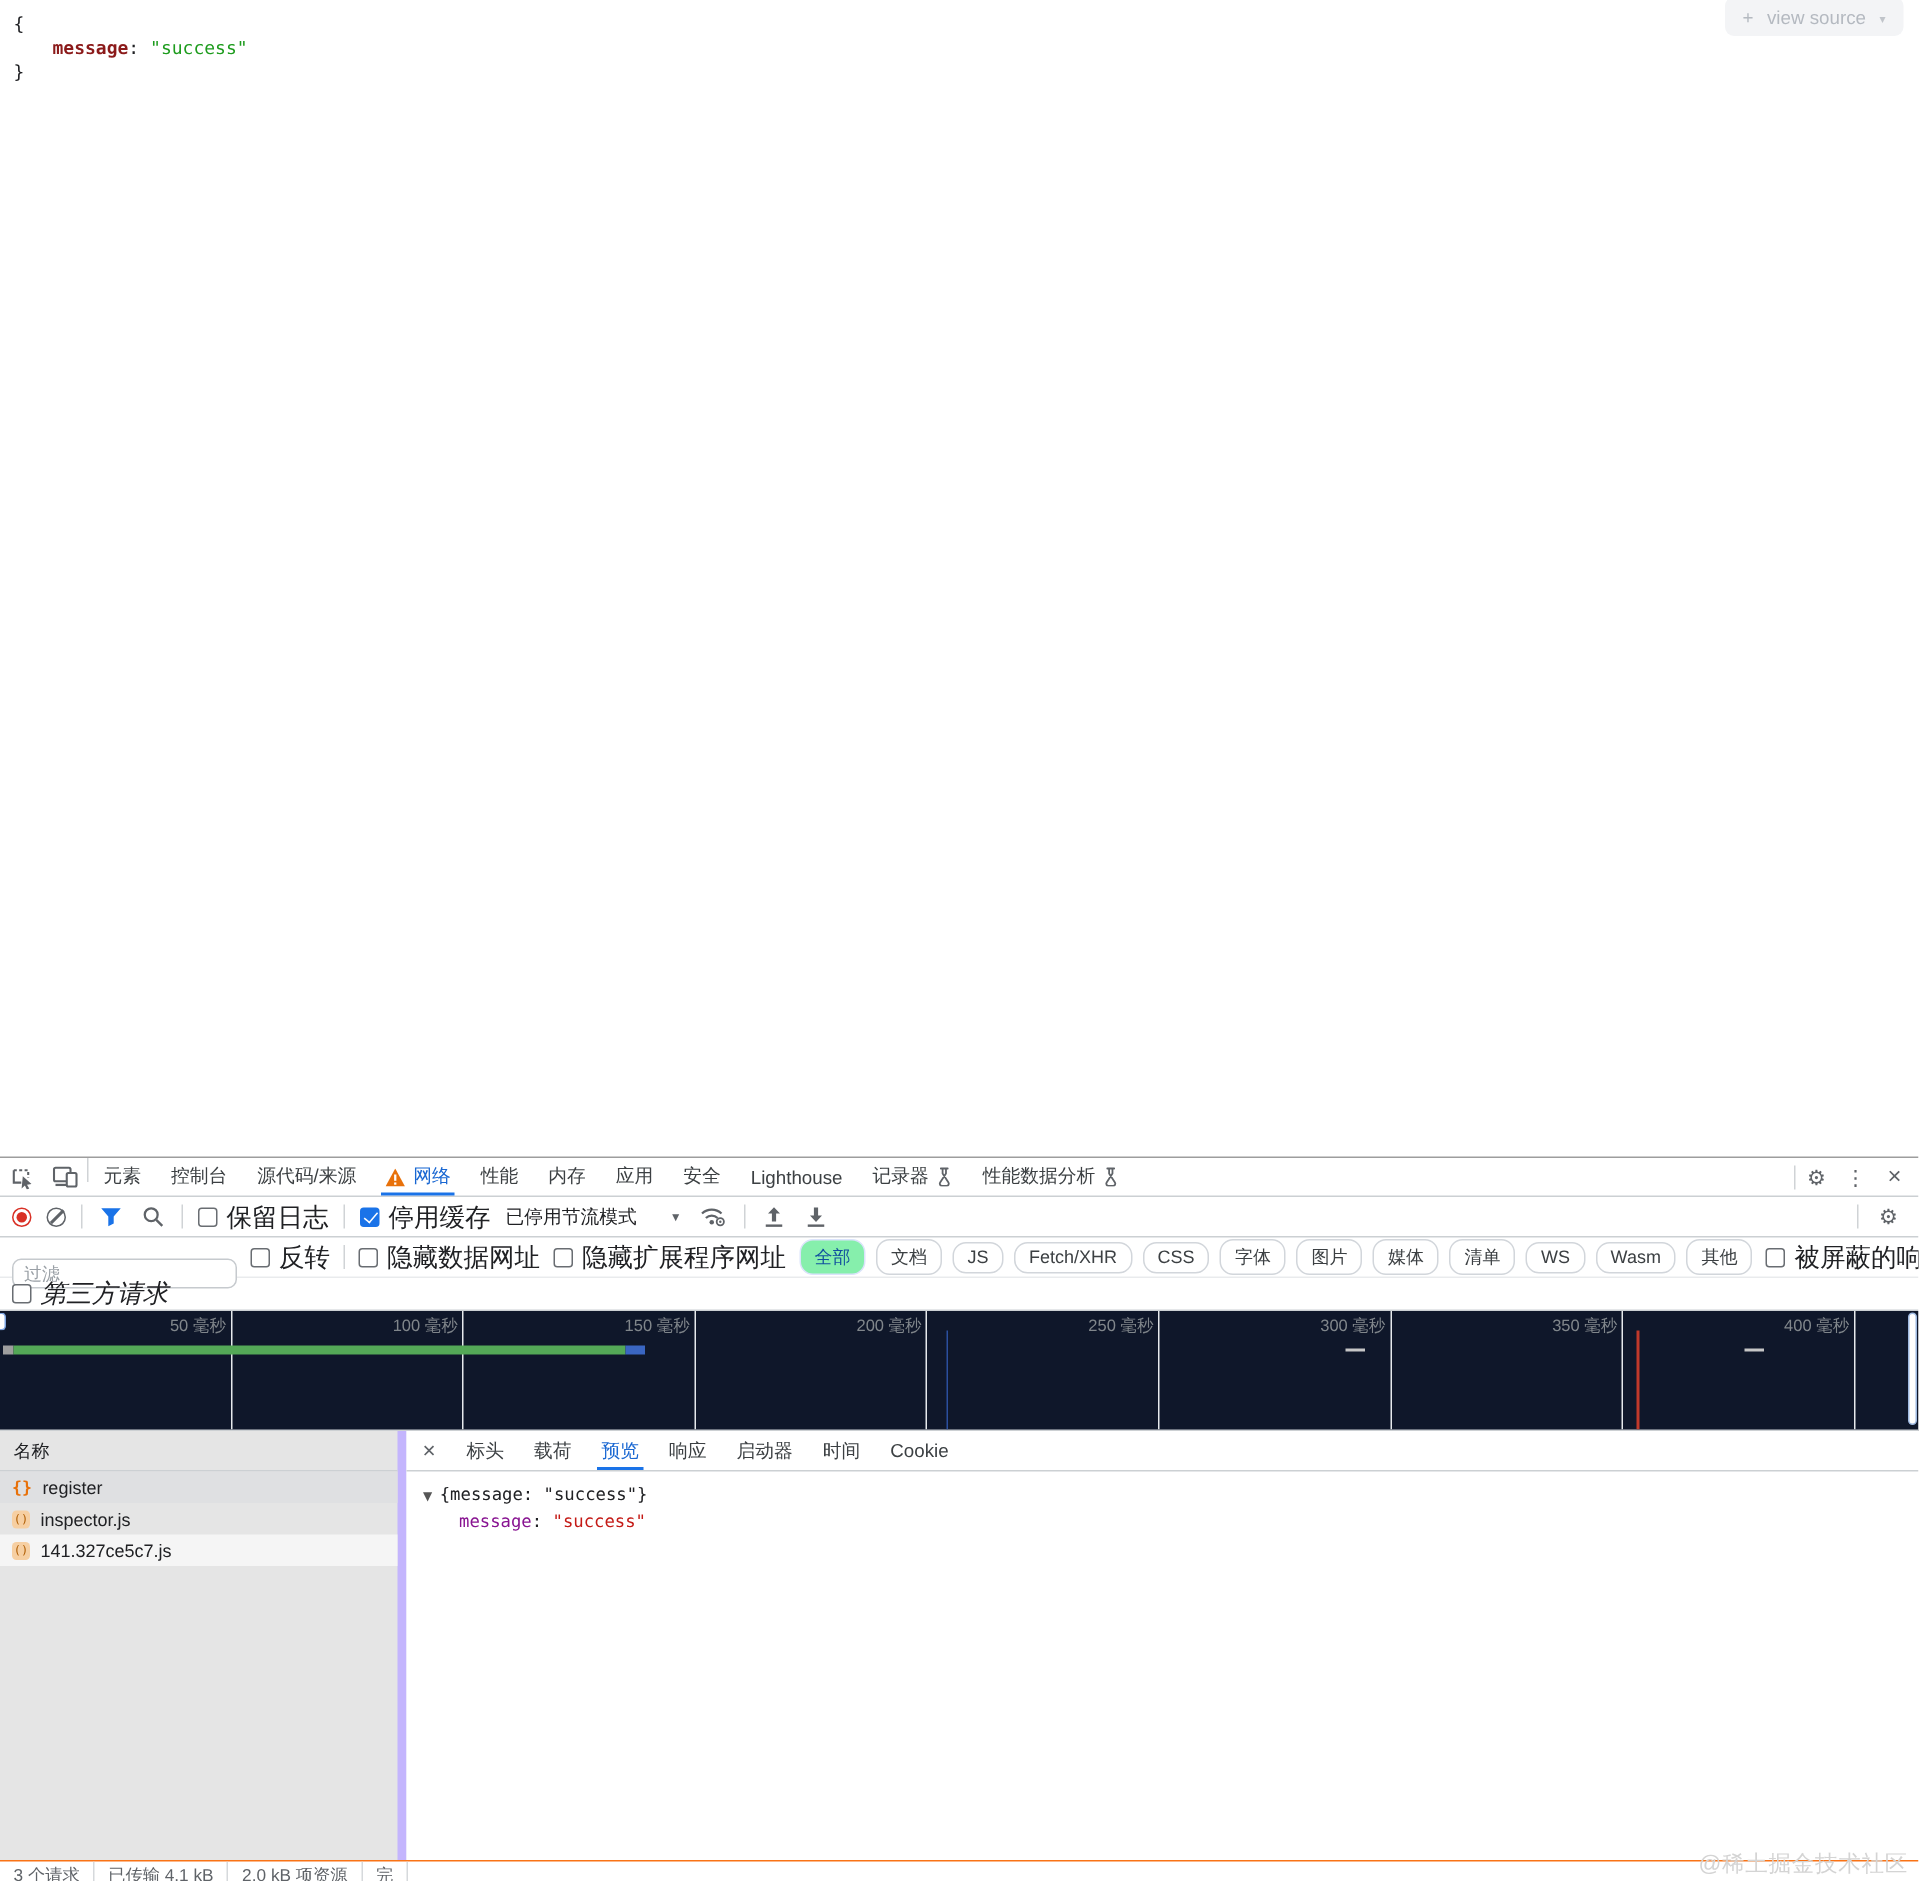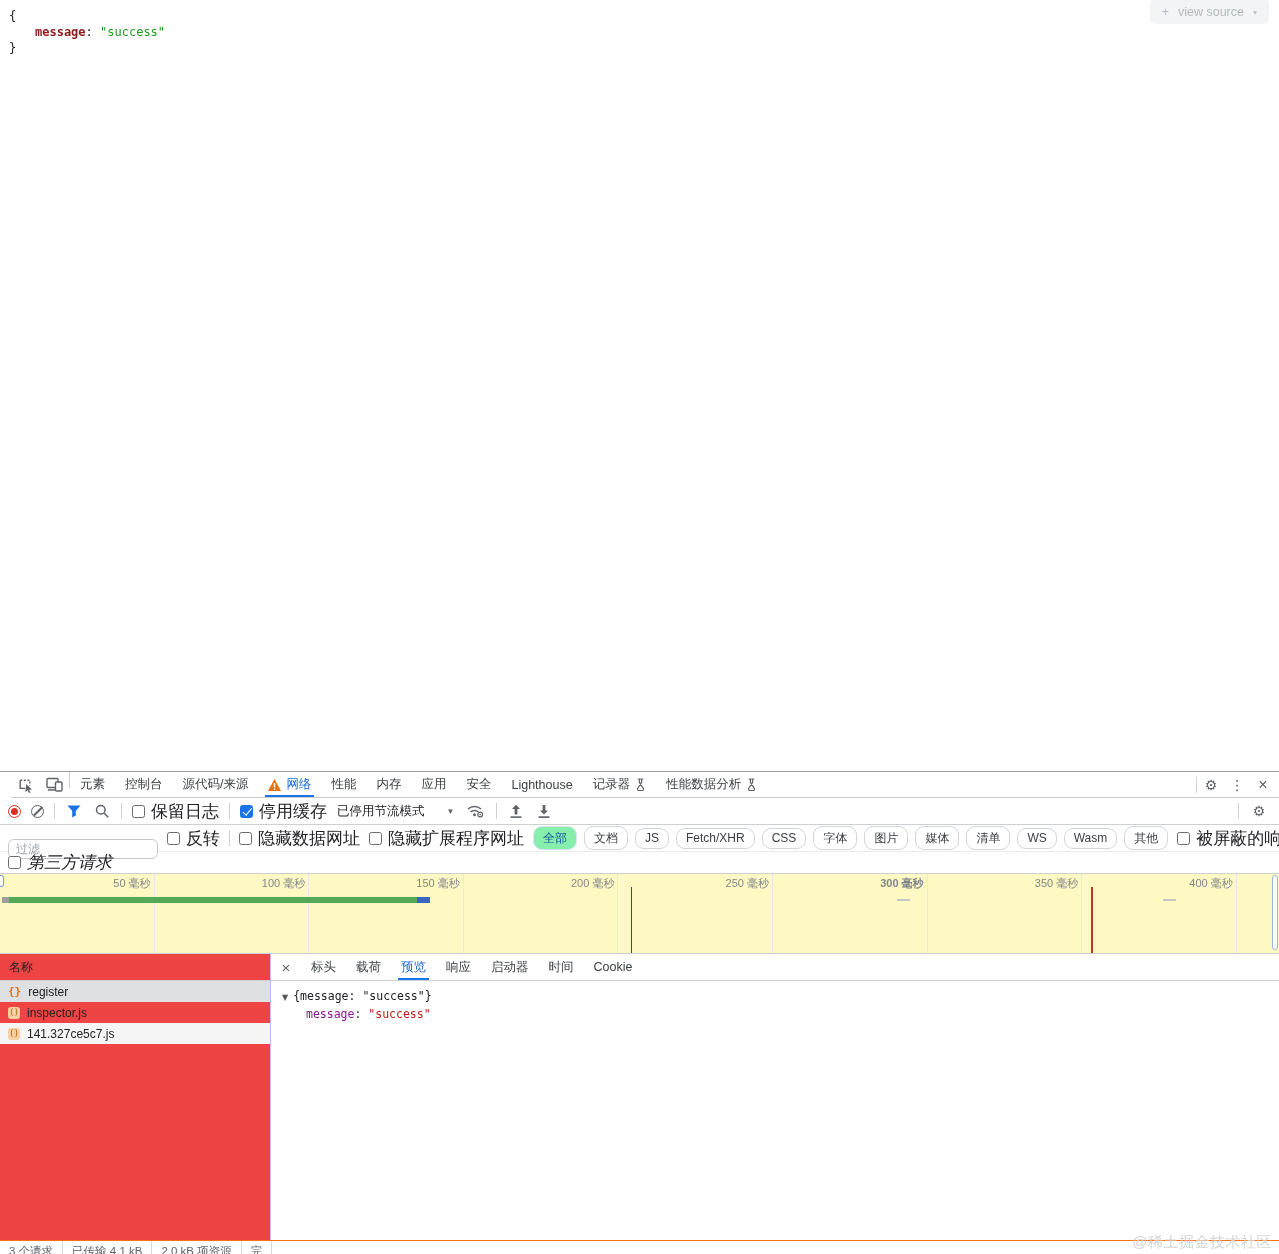--- a/index.html
+++ b/index.html
@@ -21,21 +21,21 @@
     color:#b4b9c0; font-size:12.5px; }
   .vs-caret { font-size:8px; color:#c0c4ca; }
 
   
   .devtools { position:absolute; top:771px; left:0; width:1279px; height:483px;
     border-top:1px solid #9d9d9d; background:#fff; display:flex; flex-direction:column; font-size:12px; }
 
   .vsep { width:1px; height:16px; background:#d0d3d6; flex:0 0 1px; }
 
   
-  .tabbar { height:26px; flex:0 0 26px; display:flex; align-items:stretch; border-bottom:1px solid #ccd0d3;margin-left:11px; }
+  .tabbar { height:26px; flex:0 0 26px; display:flex; align-items:stretch; border-bottom:1px solid #ccd0d3; }
   .tabbar-icons { display:flex; align-items:center; padding:0 3px; gap:4px; }
   .icon-btn { width:24px; height:22px; display:flex; align-items:center; justify-content:center; color:#5f6368; }
   .tab { display:flex; align-items:center; gap:5px; padding:0 10px; font-size:12.5px; color:#3c4043; position:relative; cursor:default; }
   .tab.active { color:#1967d2; }
   .tab.active::after { content:""; position:absolute; left:7px; right:7px; bottom:0; height:2.5px; background:#1a73e8; }
   .tabbar-right { margin-left:auto; display:flex; align-items:center; gap:2px; padding-right:4px; }
   .txt-icon { font-size:14px; color:#5f6368; line-height:1; }
 
   
   .net-toolbar { height:27px; flex:0 0 27px; display:flex; align-items:center; border-bottom:1px solid #ccd0d3;
@@ -60,32 +60,32 @@
     padding:0 8px; gap:9px; }
   .filter-input { width:150px; height:20px; border:1px solid #c6cace; border-radius:6px; padding:0 7px;
     font-size:12px; font-family:"Liberation Sans",sans-serif; color:#202124; outline:none;margin-top:22px; }
   .filter-input::placeholder { color:#9aa0a6; }
   .pills { display:flex; align-items:center; gap:7px; }
   .pill { padding:2.5px 9px; border:1px solid #d2d6db; border-radius:9px; font-size:12px; color:#3c4043; white-space:nowrap; }
   .pill.active { background:#86efac; border-color:#dbe3fb; color:#12509e; }
   .filter-row2 { height:22px; flex:0 0 22px; display:flex; align-items:center; border-bottom:1px solid #ccd0d3; padding:0 8px;font-style:italic; }
 
   
-  .overview { position:relative; height:80px; flex:0 0 80px; border-bottom:1px solid #ccd0d3; overflow:hidden; background:#fef9c3; }
+  .overview { position:relative; height:80px; flex:0 0 80px; border-bottom:1px solid #ccd0d3; overflow:hidden; background:#0f172a; }
   .ov-seg { position:absolute; top:0; bottom:0; border-right:1px solid #e6e9ec; }
   .ov-label { position:absolute; top:2px; right:3px; font-size:11px; color:#80868b; white-space:nowrap; }
   .ov-bar { position:absolute; top:23px; height:6px; }
   .ov-vline { position:absolute; top:13px; bottom:0; width:1.5px; }
   .ov-mark { position:absolute; top:25px; height:2px; width:13px; background:#c6c6c6; }
   .ov-handle-left { position:absolute; left:0; top:1px; width:4px; height:12px; border:1.5px solid #7ba2df; border-left:none; border-radius:0 3px 3px 0; background:#fff; }
   .ov-handle-right { position:absolute; right:1px; top:1px; bottom:3px; width:6px; border:1px solid #9db8e0; border-radius:3px; background:#fff; }
 
   
   .main { flex:1; display:flex; min-height:0; }
-  .req-pane { width:271px; flex:0 0 271px; border-right:1px solid #c4b5fd; display:flex; flex-direction:column; background:#ef4444; }
+  .req-pane { width:271px; flex:0 0 271px; border-right:6px solid #c4b5fd; display:flex; flex-direction:column; background:#e5e5e5; }
   .req-header { height:27px; flex:0 0 27px; line-height:27px; padding-left:9px; border-bottom:1px solid #ccd0d3; font-size:12px; color:#202124; }
   .req-row { height:21px; flex:0 0 21px; display:flex; align-items:center; gap:7px; padding-left:8px; font-size:12px; color:#202124; }
   .req-row.selected { background:#dfe0e2; }
   .req-row.alt { background:#f5f5f5; }
   .xhr-icon { color:#e8710a; font-weight:bold; font-size:11px; font-family:"DejaVu Sans Mono",monospace; line-height:1; }
   .js-file-icon { width:12px; height:12px; flex:0 0 12px; border-radius:3px; background:#f6cfa2; color:#b15f05;
     font-size:8px; display:flex; align-items:center; justify-content:center; font-family:"DejaVu Sans Mono",monospace; }
 
   .details { flex:1; display:flex; flex-direction:column; background:#fff; min-width:0; }
   .details-tabs { height:27px; flex:0 0 27px; display:flex; align-items:stretch; border-bottom:1px solid #ccd0d3; }
@@ -318,21 +318,21 @@
       </div>
       <div class="ov-seg" style="left: 309.2px; width: 154.6px;">
         <span class="ov-label">150 毫秒</span>
       </div>
       <div class="ov-seg" style="left: 463.8px; width: 154.6px;">
         <span class="ov-label">200 毫秒</span>
       </div>
       <div class="ov-seg" style="left: 618.4px; width: 154.6px;">
         <span class="ov-label">250 毫秒</span>
       </div>
-      <div class="ov-seg" style="left: 773px; width: 154.6px; font-weight: bold;">
+      <div class="ov-seg" style="left: 773px; width: 154.6px;">
         <span class="ov-label">300 毫秒</span>
       </div>
       <div class="ov-seg" style="left: 927.6px; width: 154.6px;">
         <span class="ov-label">350 毫秒</span>
       </div>
       <div class="ov-seg" style="left: 1082.2px; width: 154.6px;">
         <span class="ov-label">400 毫秒</span>
       </div>
       <div class="ov-bar" style="left: 1.546px; width: 7.73px; background: rgb(158, 158, 158);"></div>
       <div class="ov-bar" style="left: 9.276px; width: 408.144px; background: rgb(84, 168, 87);"></div>

